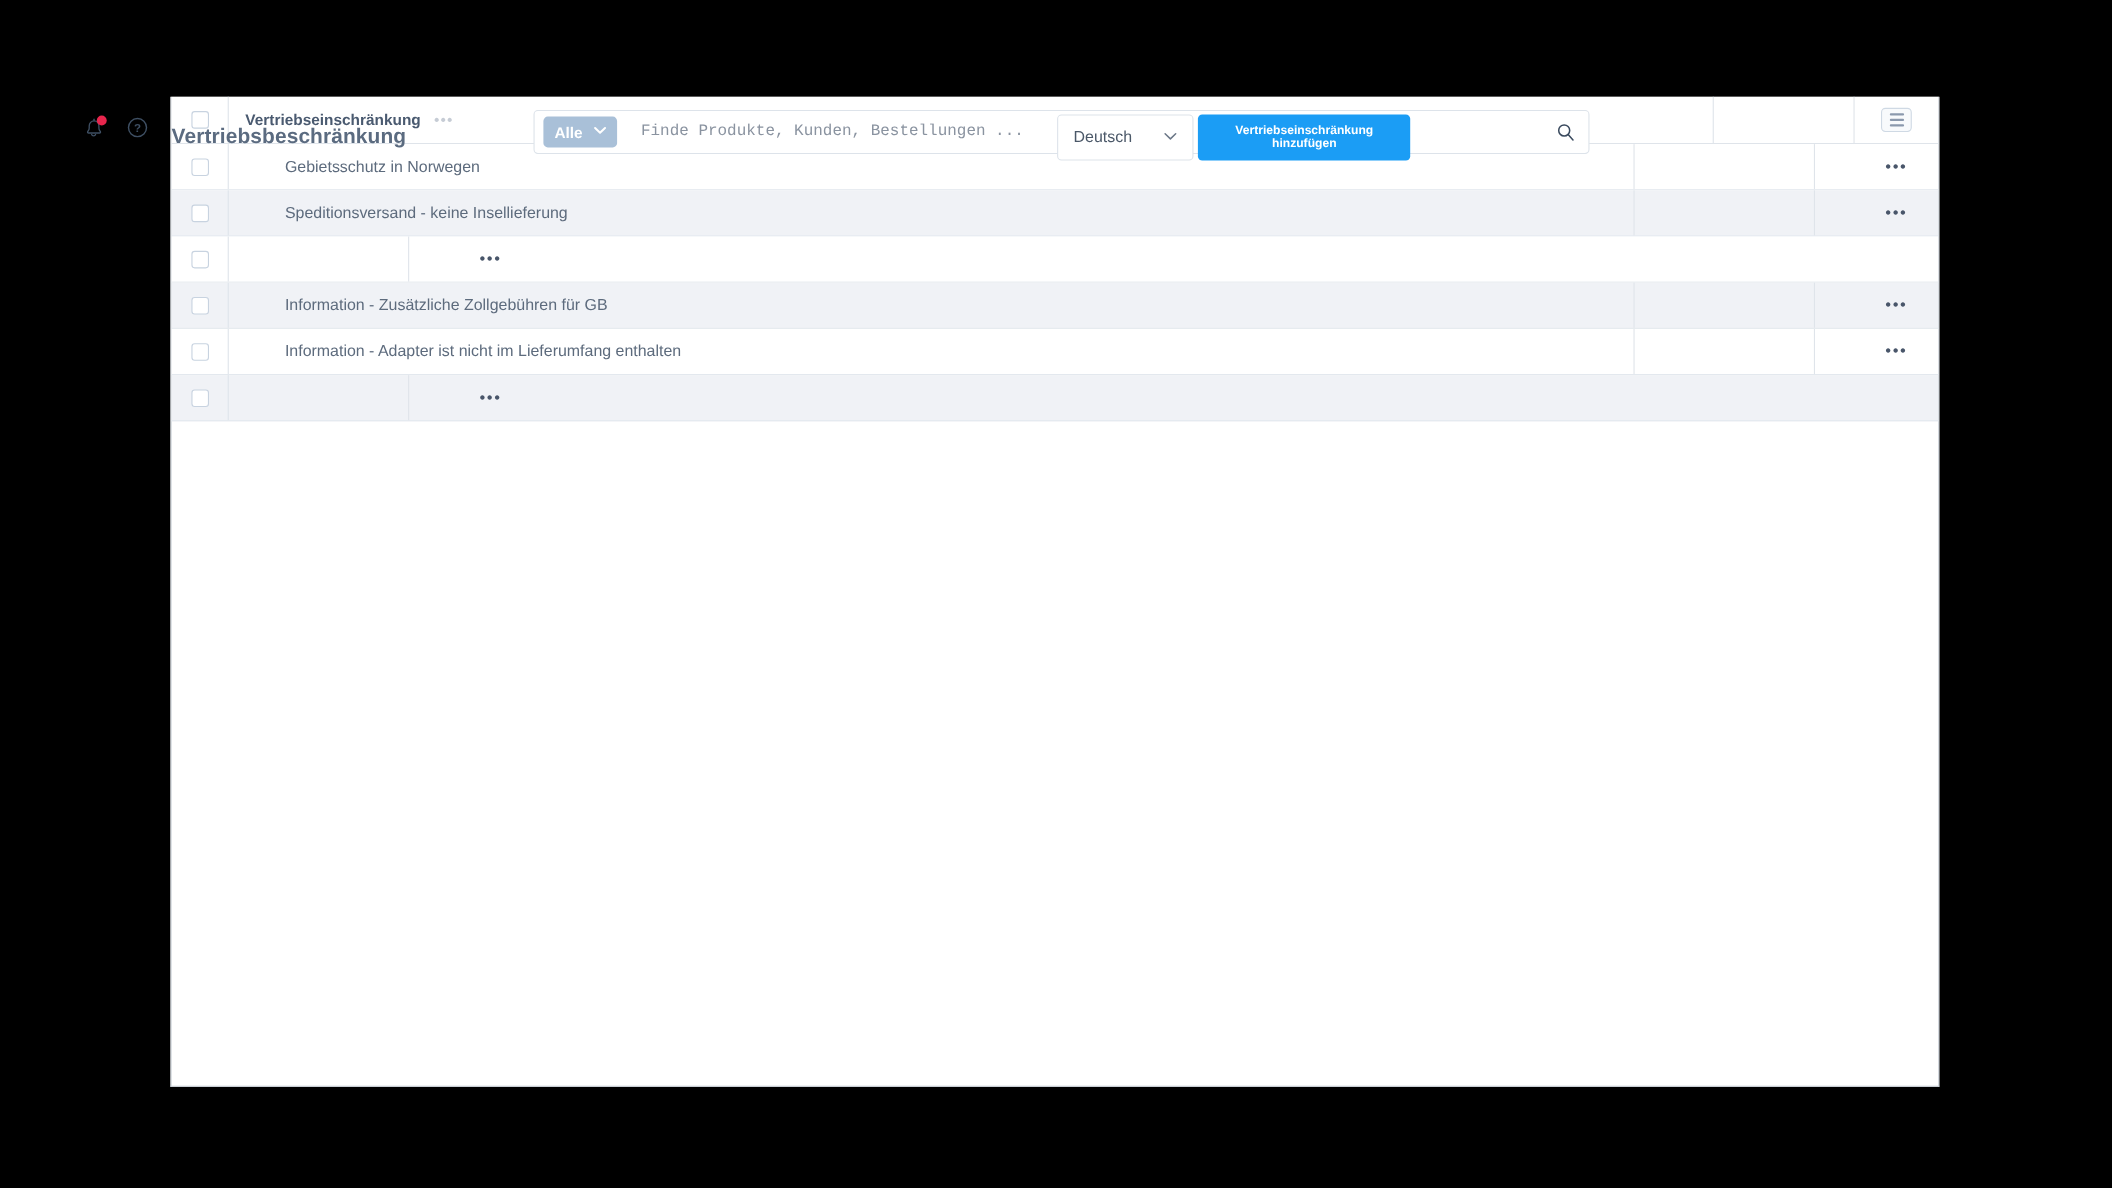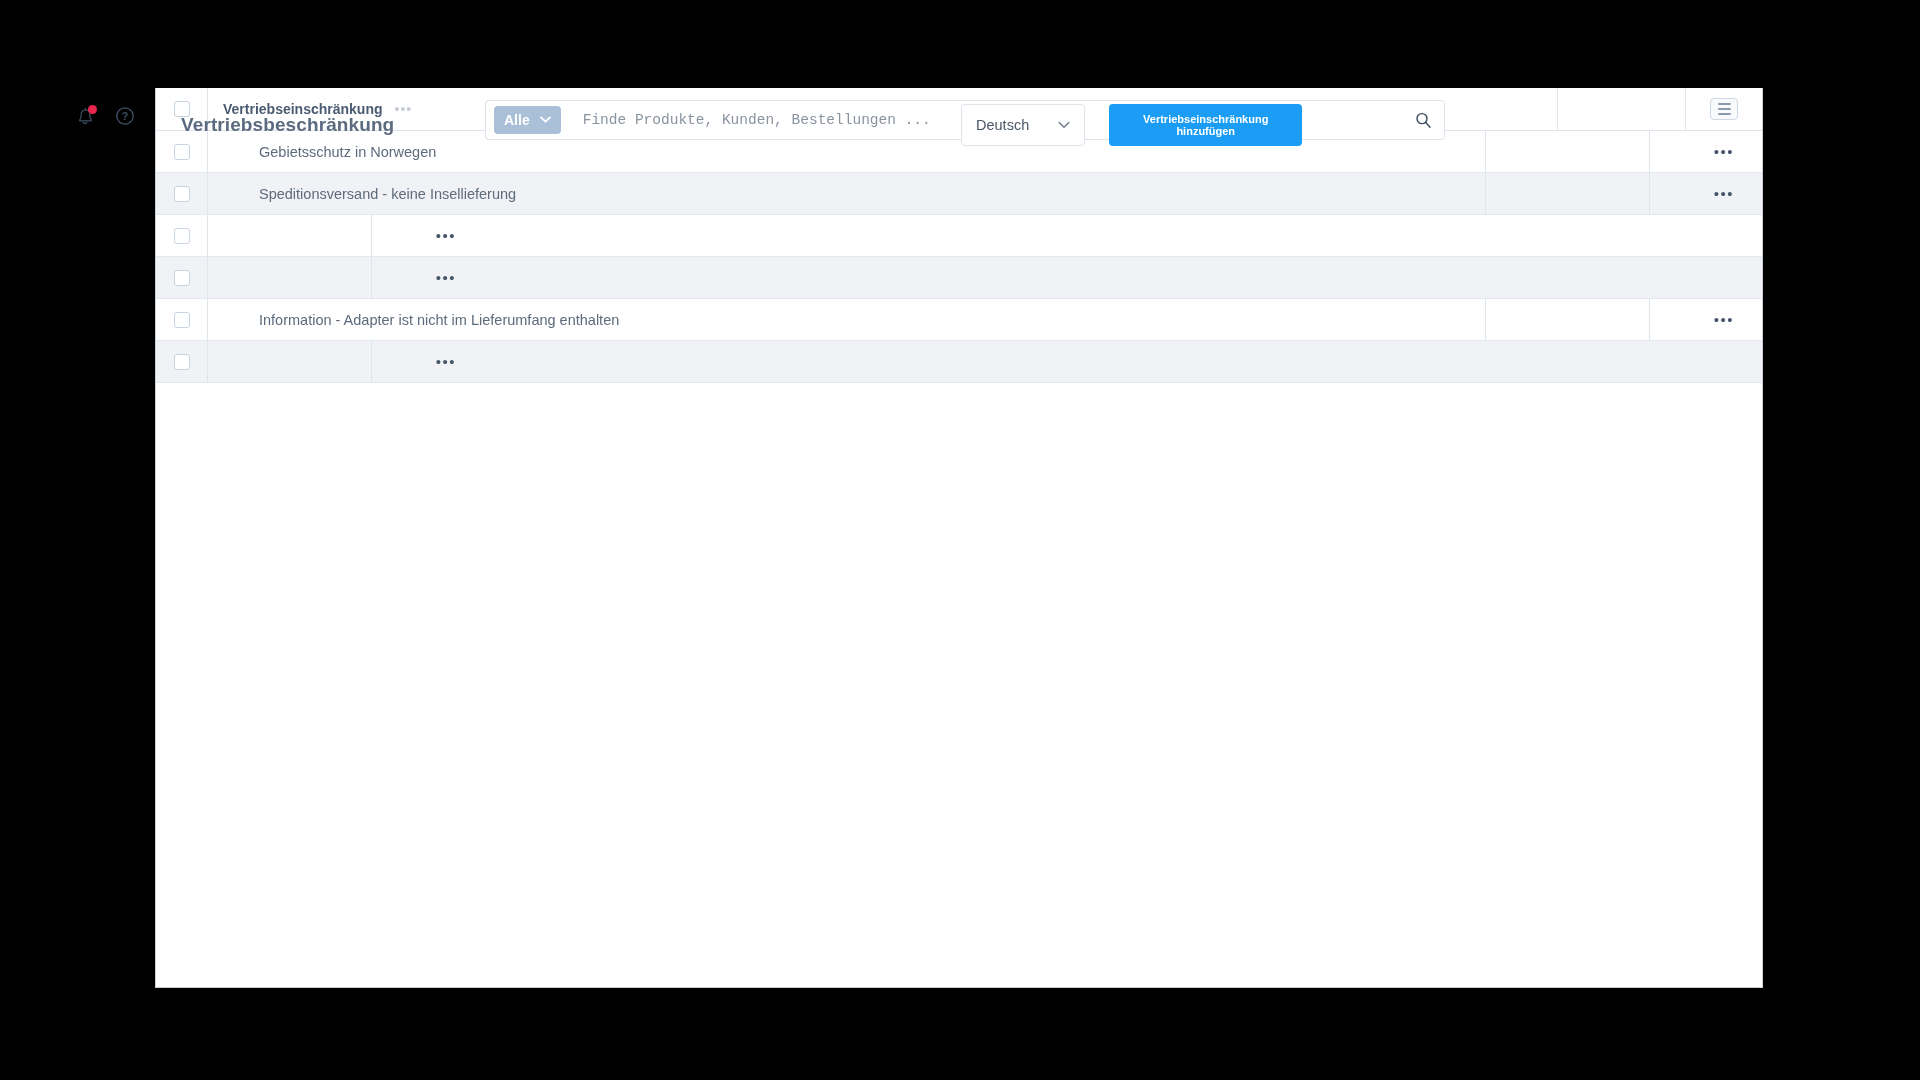--- a/index.html
+++ b/index.html
@@ -96,27 +96,26 @@
   #page-title {
     position: absolute;
     left: 0; right: 0;
     text-align: center;
     font-size: 19px;
     font-weight: 700;
     color: #5b6b80;
     letter-spacing: .1px;
     pointer-events: none;
     padding-right: 430px;
-    margin-left: 25px;
   }
   #header-controls {
     position: absolute;
     left: 805px;
     display: flex;
-    gap: 24px;
+    gap: 4px;
   }
   #lang-select {
     width: 148px; height: 42px;
     border: 1px solid #dde3ea;
     border-radius: 4px;
     background: #fff;
     display: flex; align-items: center;
     justify-content: space-between;
     padding: 0 14px;
     font-size: 14.5px;
@@ -330,20 +329,23 @@
           </div>
           <div class="cell-spacer"></div>
           <div class="cell-action">
             <span class="row-dots">•••</span>
           </div>
         </div>
         <div class="trow data-row alt">
           <div class="cell-check">
             <span class="cbx"></span>
           </div>
+          <div class="cell-main">
+            <span class="row-label">Information - Zusätzliche Zollgebühren für GB</span>
+          </div>
           <div class="cell-spacer"></div>
           <div class="cell-action">
             <span class="row-dots">•••</span>
           </div>
         </div>
         <div class="trow data-row">
           <div class="cell-check">
             <span class="cbx"></span>
           </div>
           <div class="cell-main">

